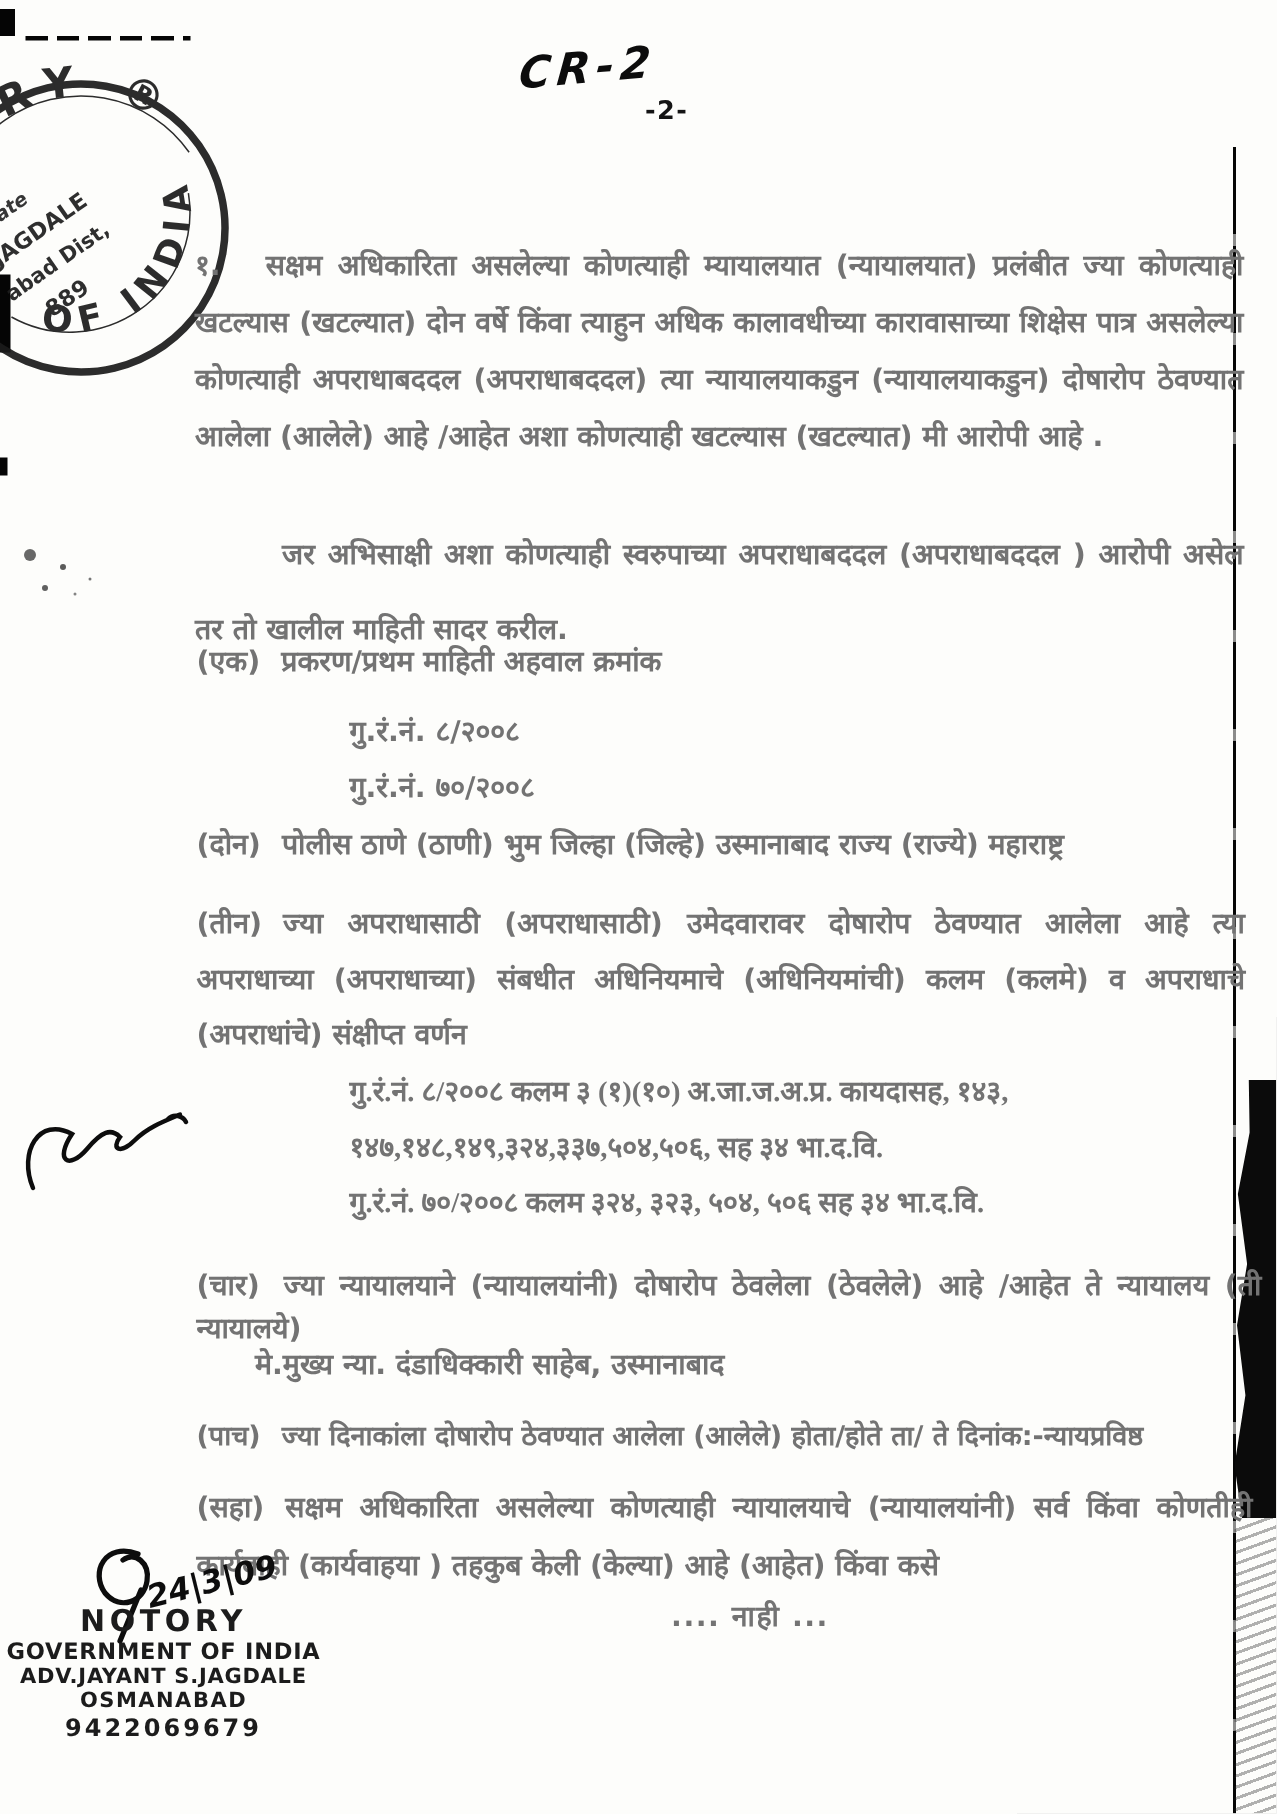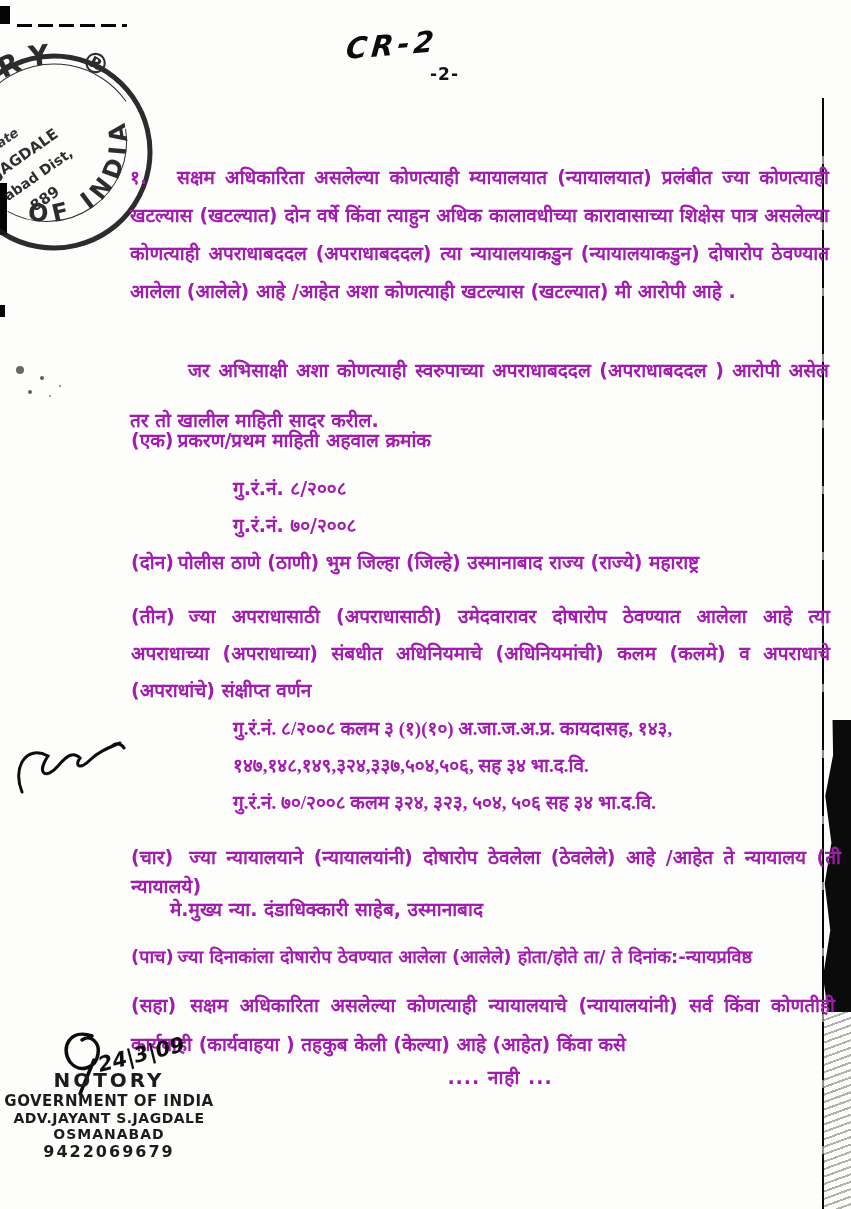--- a/index.html
+++ b/index.html
@@ -26,26 +26,26 @@
                30px 26px 0 -3px #666, 52px 22px 0 -4px #444, 6px 6px 0 -4px #555; opacity:.8; }
   
   .hw-header { position:absolute; left:346px; top:28px; font-size:29px; font-weight:700; font-style:italic;
     letter-spacing:4px; transform:rotate(-5deg) skewX(-10deg); color:#0c0c0c; }
   .page-num { position:absolute; left:430px; top:64px; font-size:17px; font-weight:700; letter-spacing:1px; }
   .sig-svg { position:absolute; }
   .hw-date { font-style:italic; font-weight:700; }
   
   .stamp-svg { position:absolute; left:-62px; top:36px; width:232px; height:232px; opacity:.92; }
   
-  .doc { position:absolute; font-weight:700; font-size:19px; color:#a21caf; }
+  .doc { position:absolute; font-weight:700; font-size:19px; color:#737373; }
   .j { text-align:justify; }
   .para1 { top:158px; left:130px; width:699px; line-height:38px; }
   .para1 .num { display:inline-block; margin-right:30px; }
   .para2 { top:345px; left:130px; width:699px; line-height:50px; text-indent:58px; }
-  .item { display:flex; gap:4px; }
+  .item { display:flex; gap:14px; }
   .item .label { flex:0 0 auto; }
   .ek   { top:427px; left:131px; width:700px; }
   .firnums { top:470px; left:233px; line-height:37px; }
   .don  { top:549px; left:131px; width:706px; }
   .teen { top:598px; left:131px; width:699px; line-height:37px; }
   .sections { top:710px; left:233px; width:575px; line-height:37px;font-family:Liberation Serif, serif; }
   .char { top:843px; left:131px; width:710px; line-height:29px; }
   .court { top:896px; left:170px; width:520px; text-align:left; }
   .pach { top:944px; left:131px; width:712px; font-size:18px; }
   .saha { top:986px; left:131px; width:704px; line-height:39px; }

